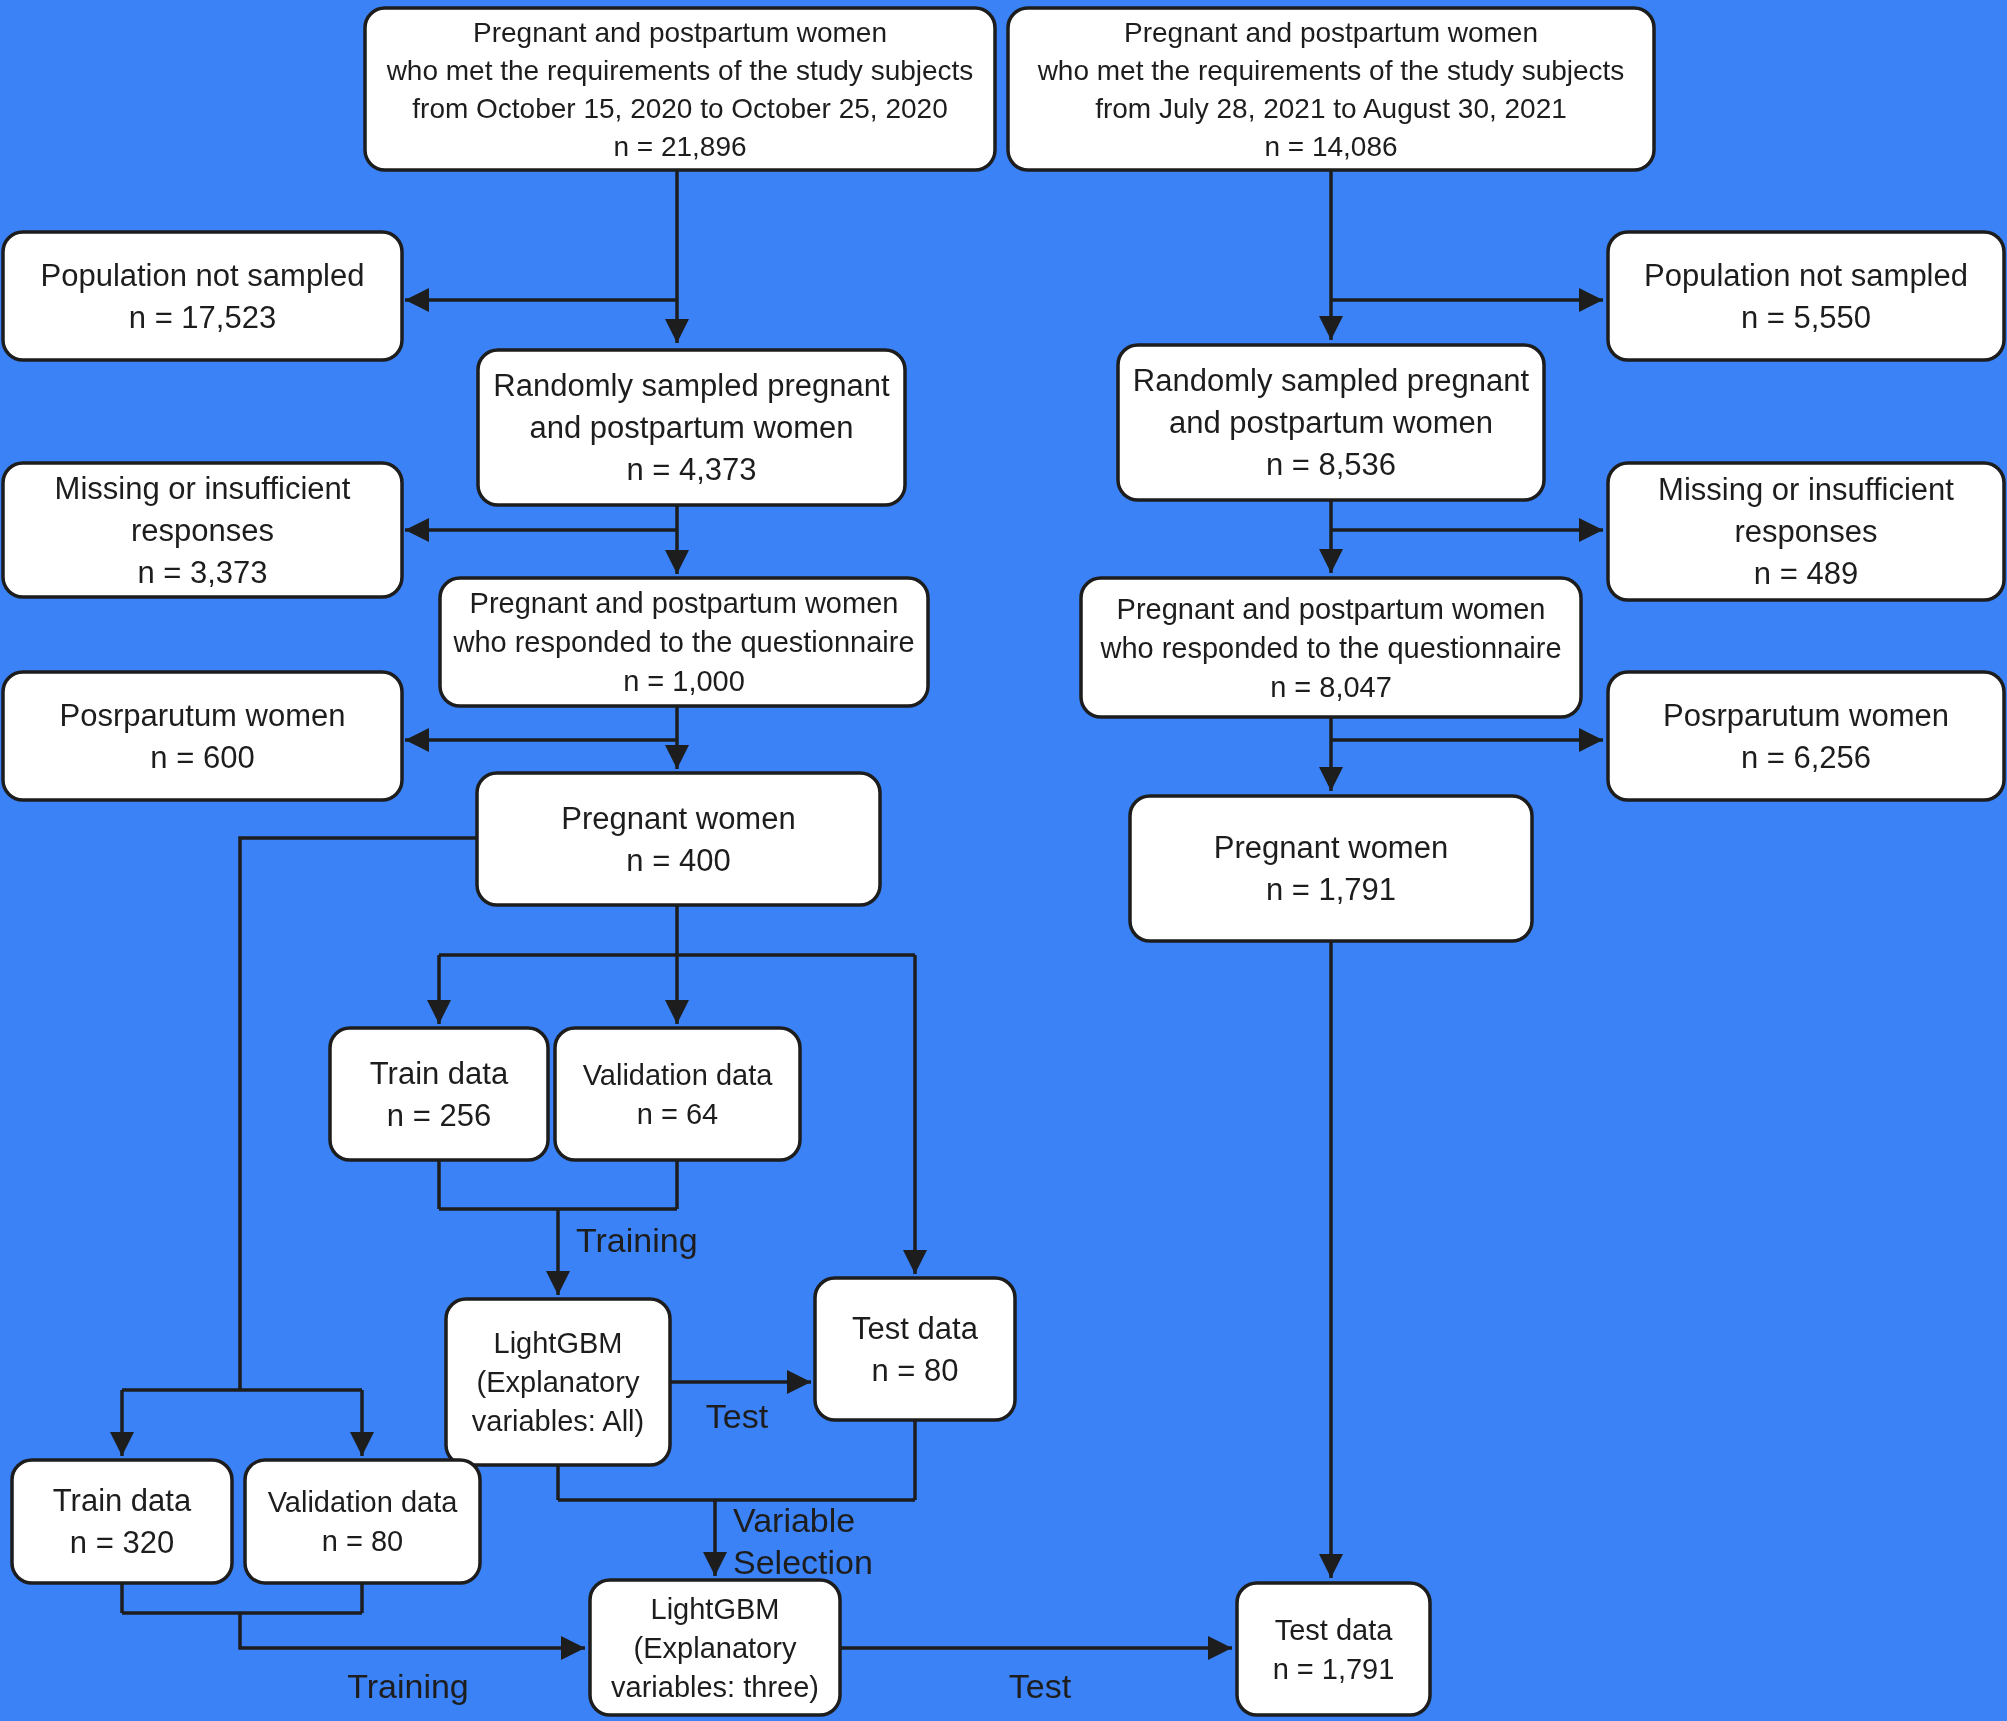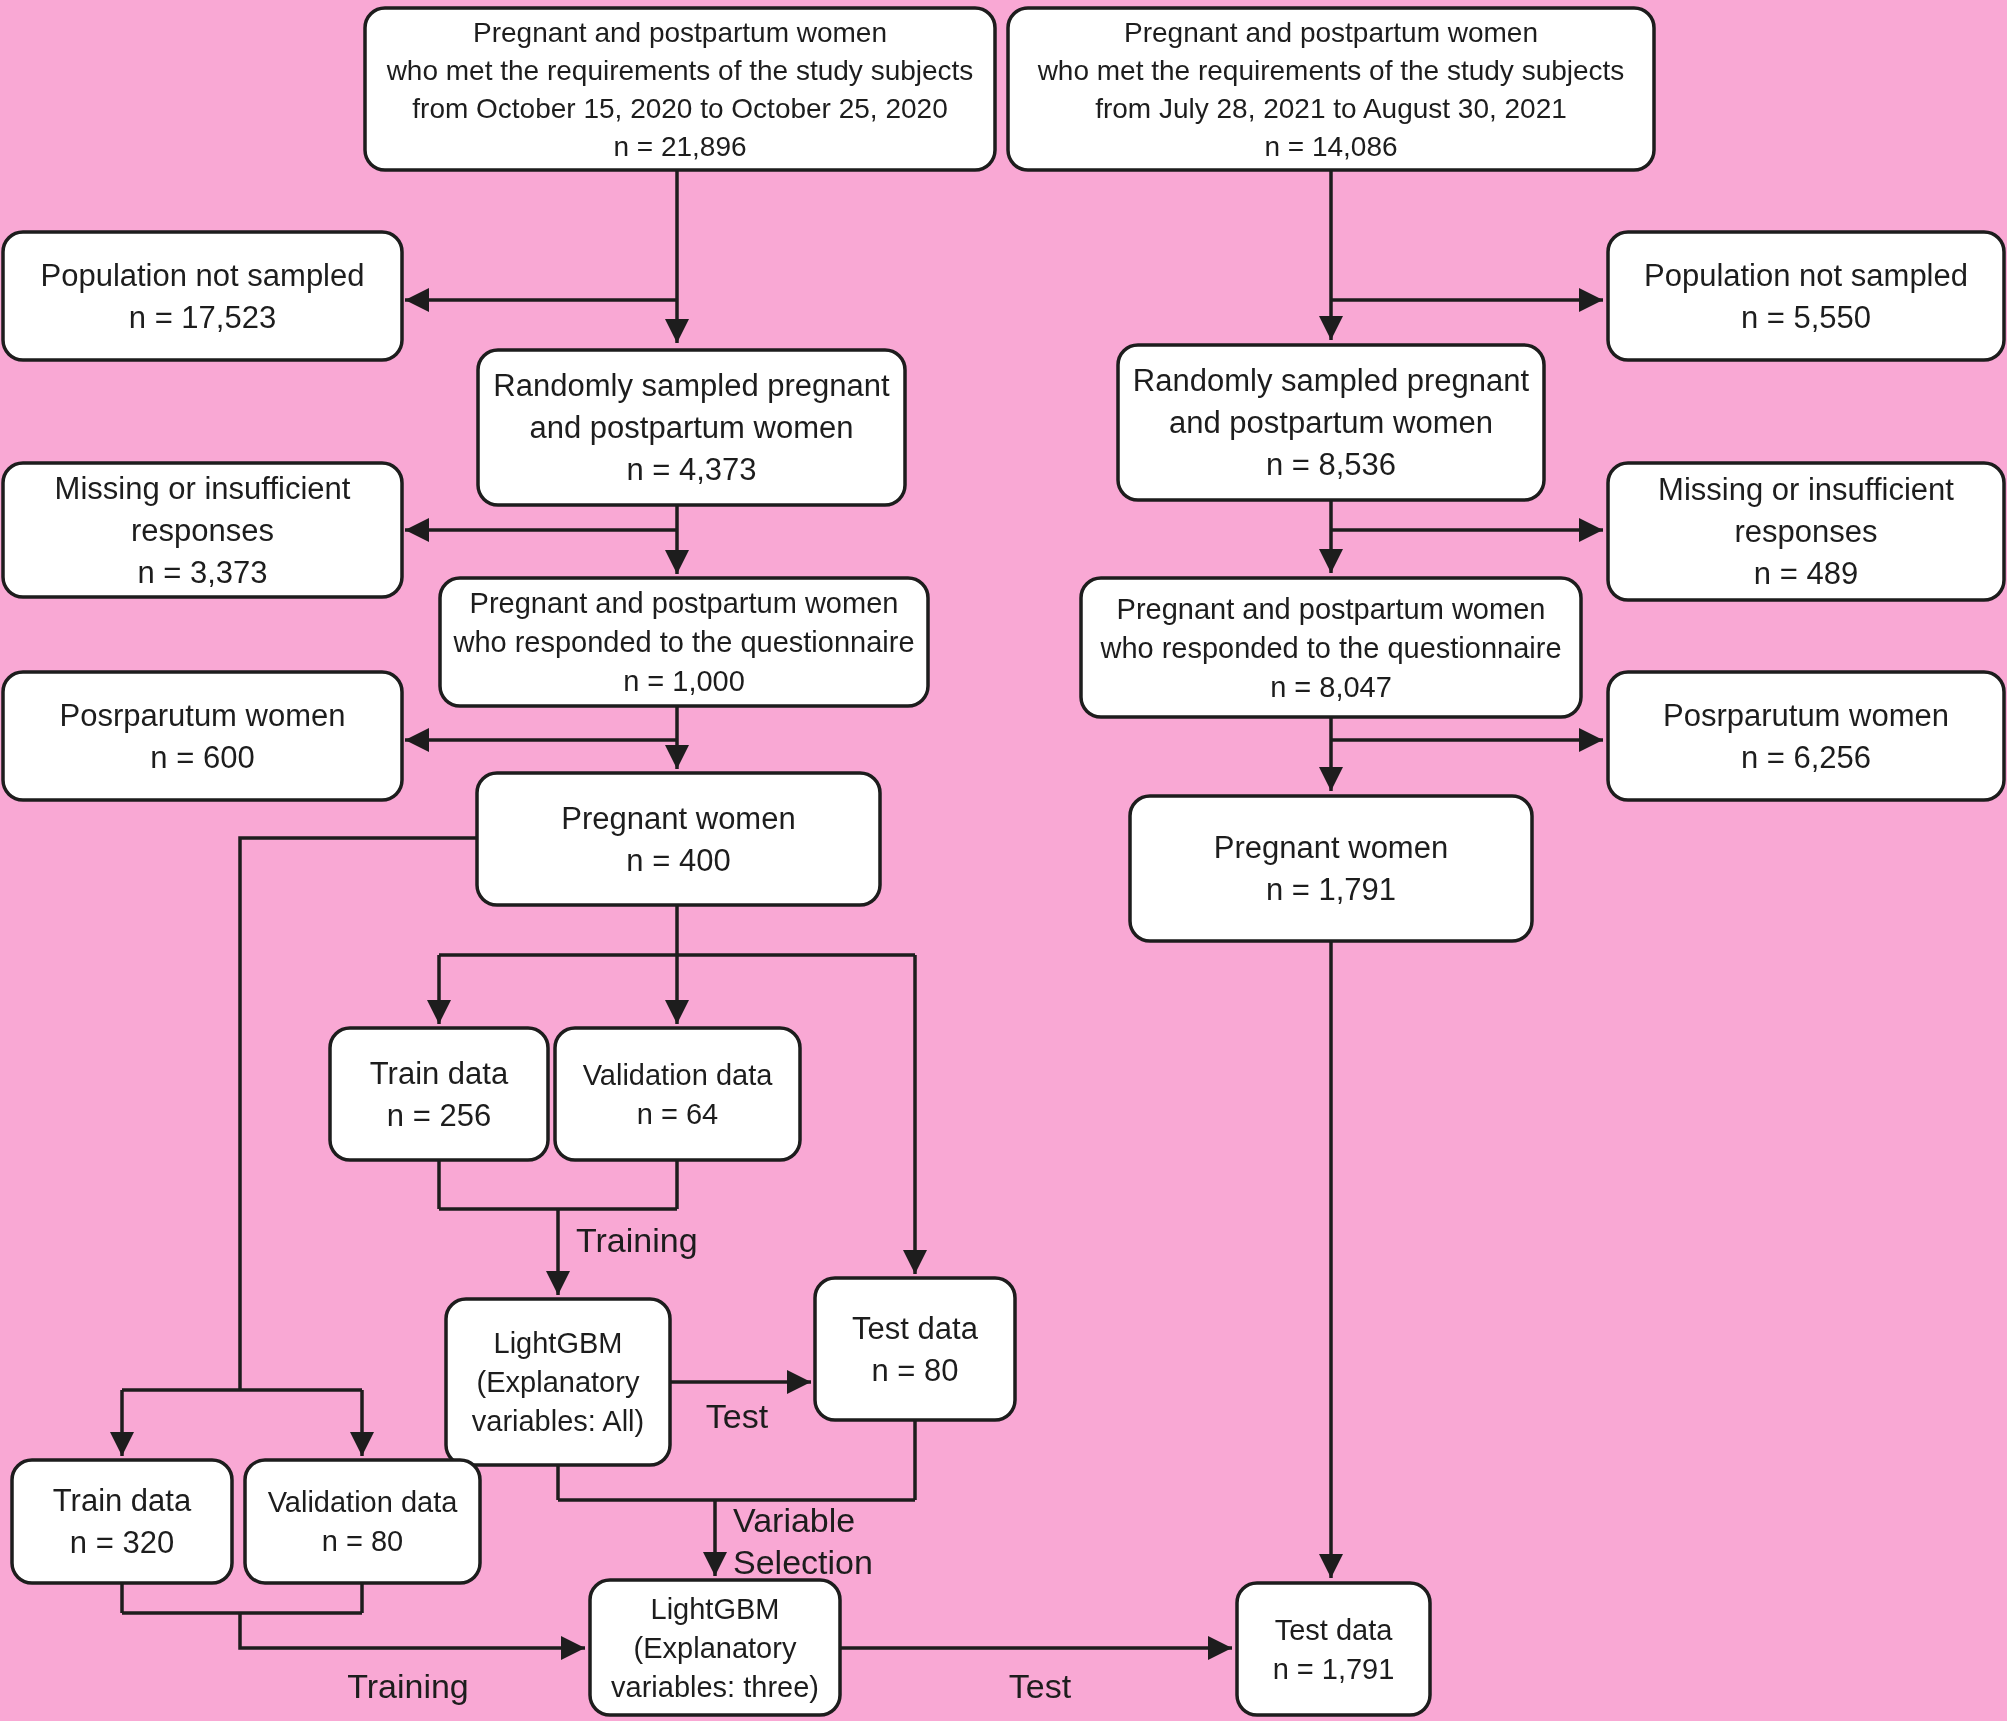--- a/index.html
+++ b/index.html
@@ -1,16 +1,16 @@
 <!DOCTYPE html>
 <html><head>
 <meta charset="utf-8">
 <style>
   html,body{margin:0;padding:0;background:#ffffff;}
-  .stage{position:relative;width:2007px;height:1721px;background:#f9a8d4;overflow:hidden;}
+  .stage{position:relative;width:2007px;height:1721px;background:#3b82f6;overflow:hidden;}
   svg{display:block;}
   .edge{fill:none;stroke:#1d1d1d;stroke-width:3.5;stroke-linecap:butt;stroke-linejoin:miter;}
   .node-rect{fill:#ffffff;stroke:#1d1d1d;stroke-width:3.5;stroke-linejoin:round;}
   .node-text, .edge-label{font-family:"Liberation Sans","DejaVu Sans",sans-serif;fill:#1d1d1d;}
 </style>
 </head>
 <body>
 
 <div class="stage">
   <svg width="2007" height="1721" viewBox="0 0 2007 1721" xmlns="http://www.w3.org/2000/svg">

